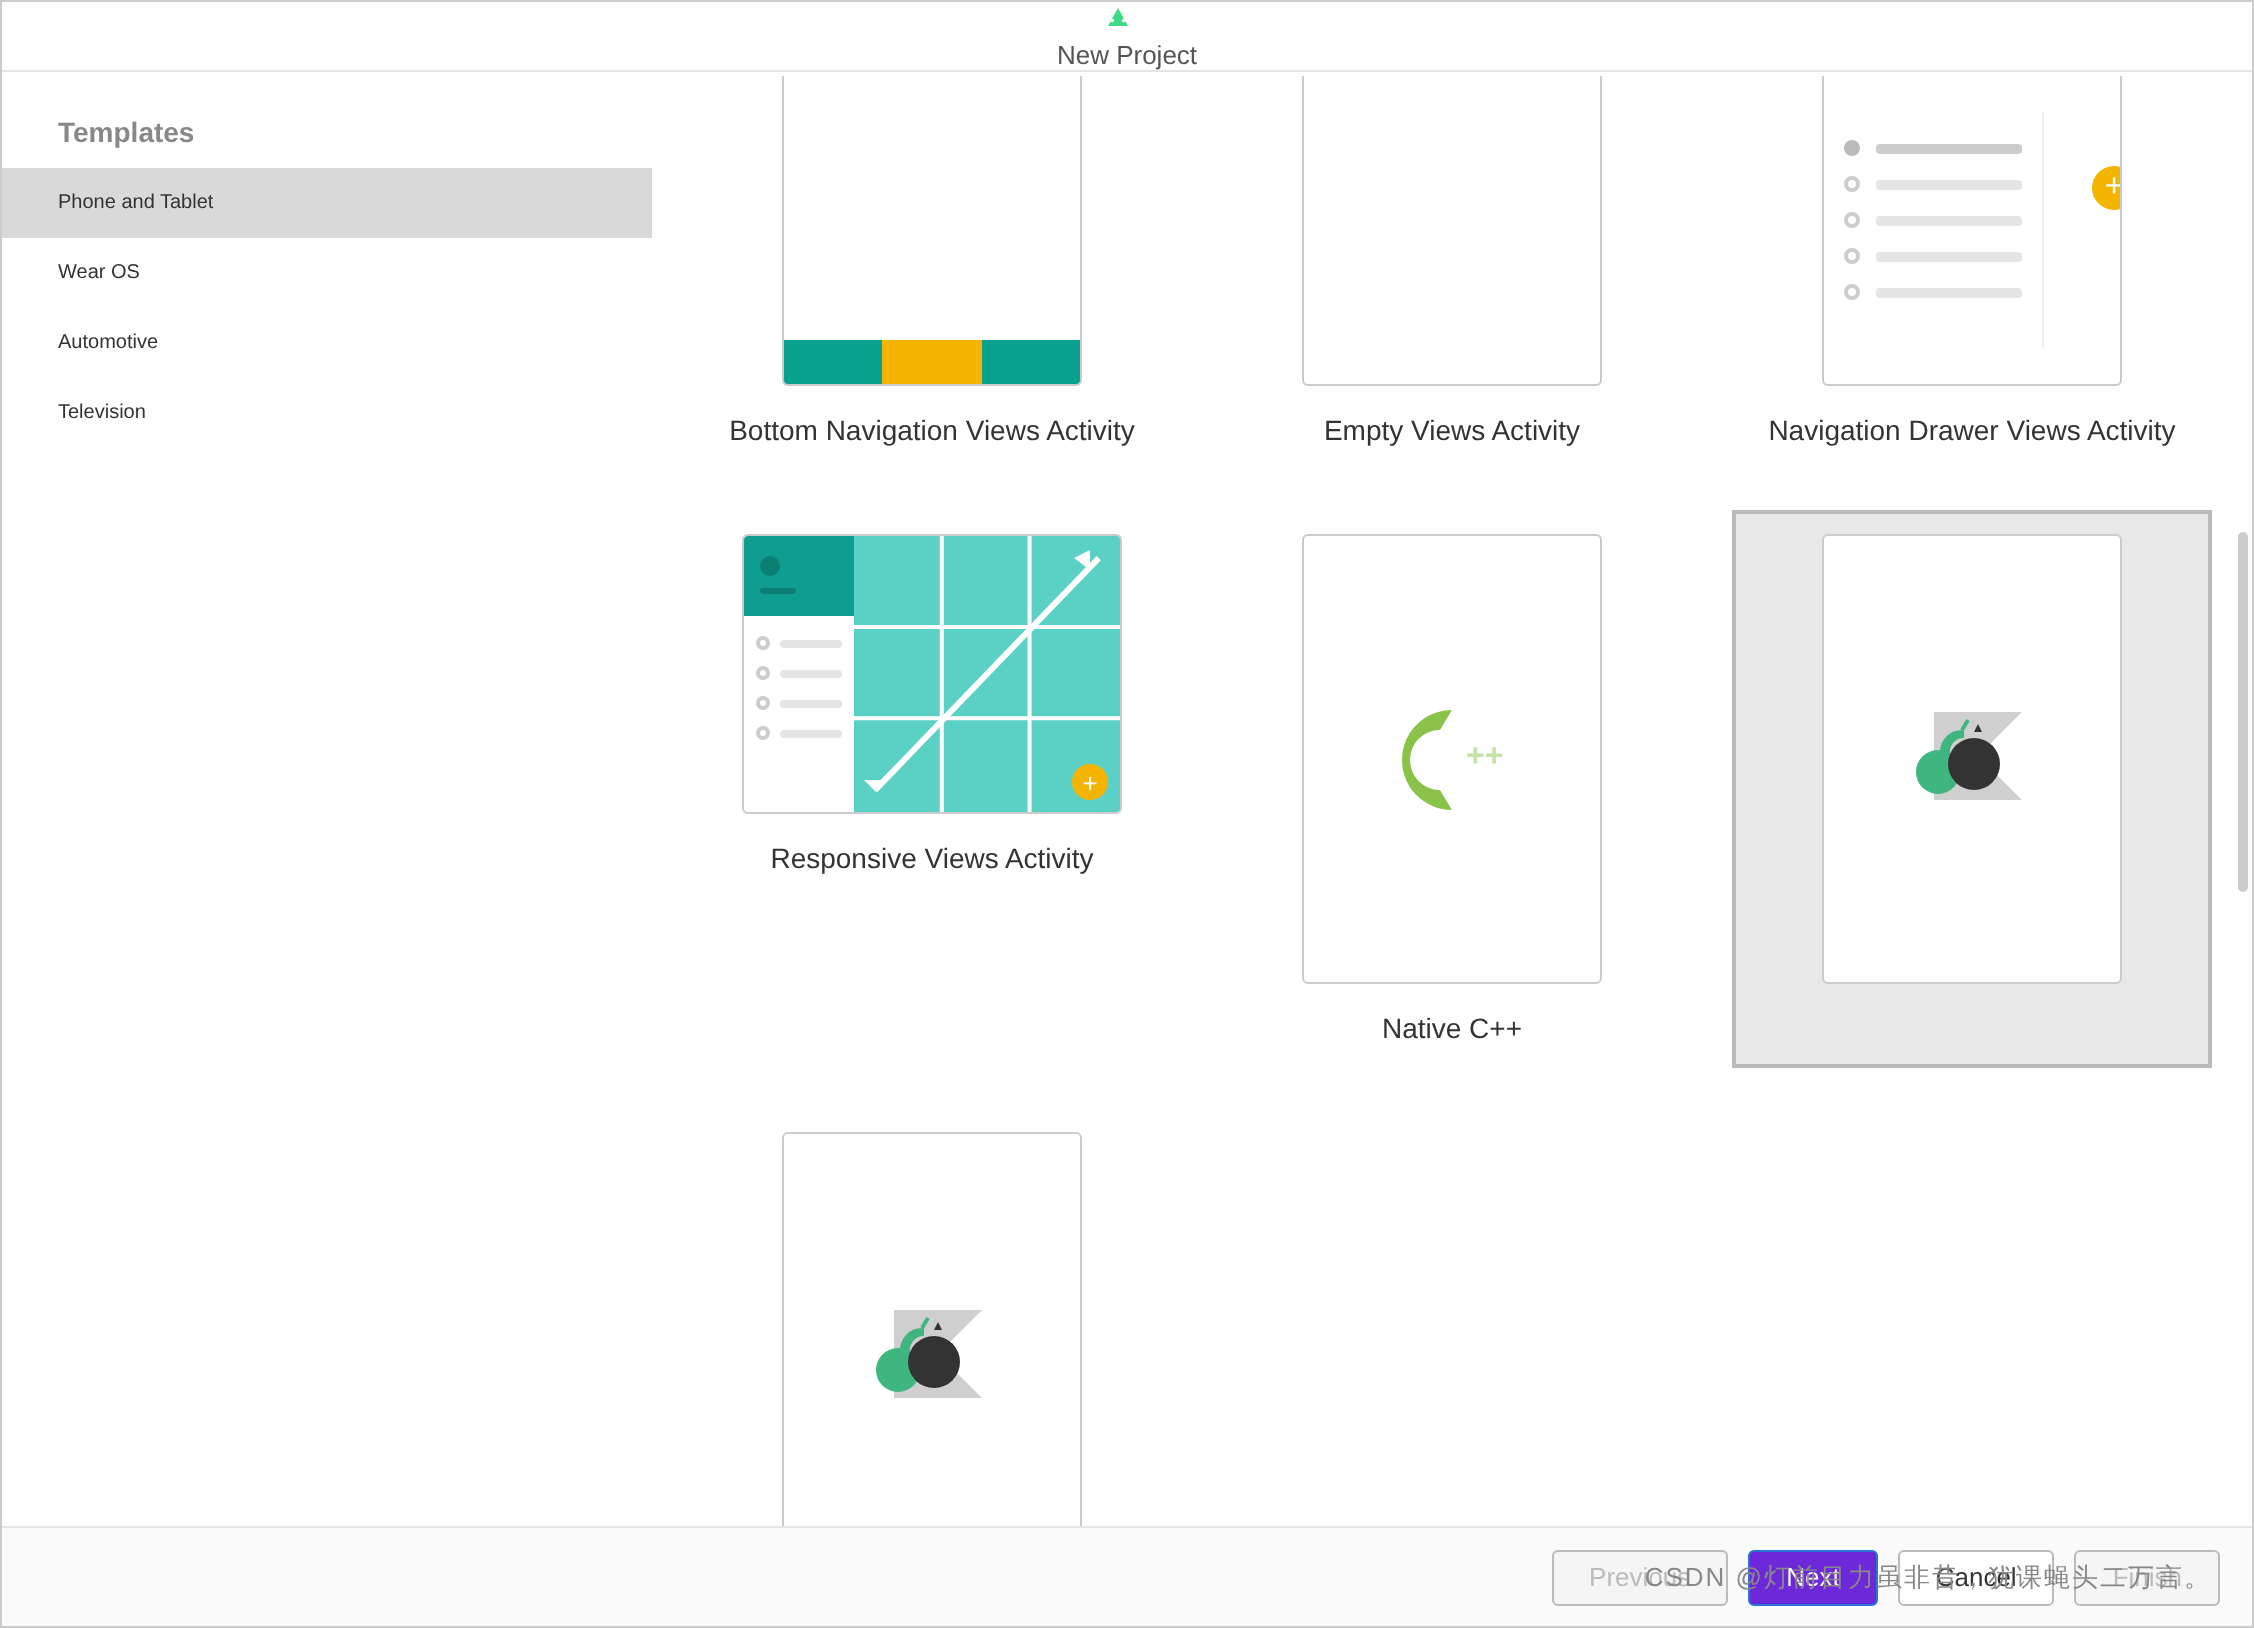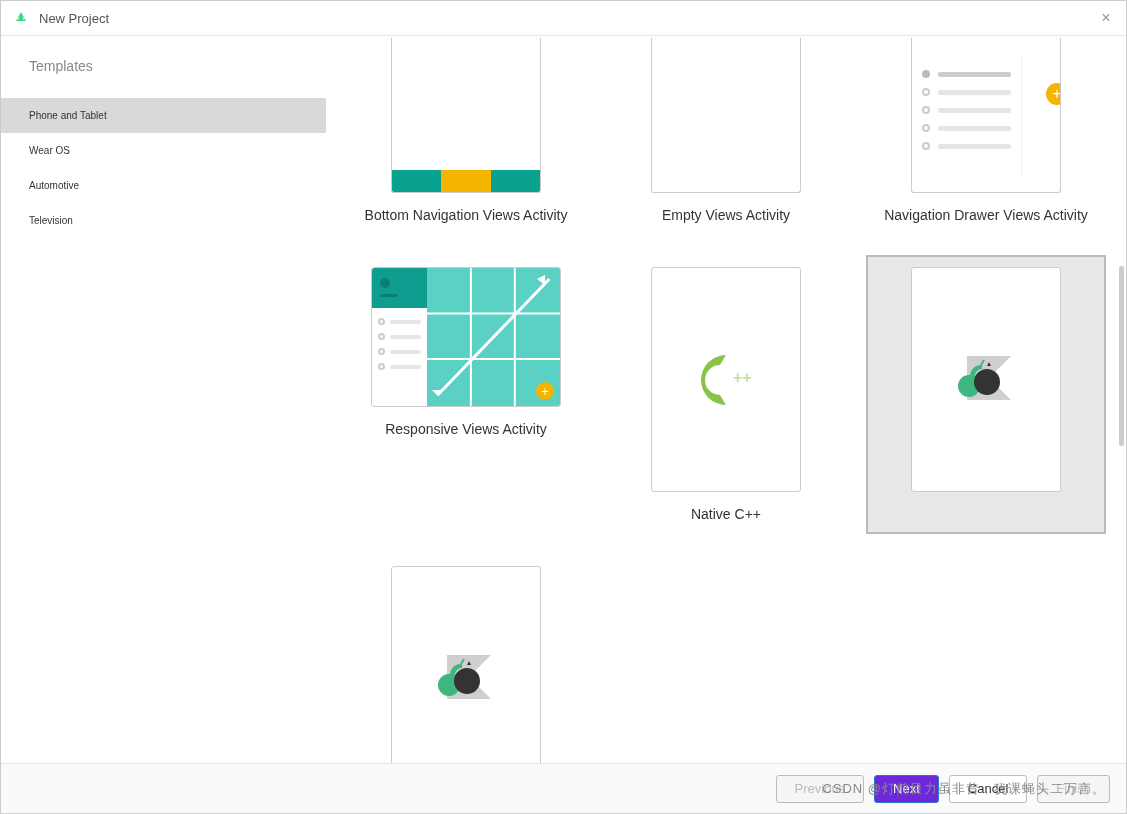--- a/index.html
+++ b/index.html
@@ -1,24 +1,24 @@
 <!DOCTYPE html>
 <html><head>
   <meta charset="utf-8">
   <style>
     * { box-sizing: border-box; margin: 0; padding: 0; }
     body { font-family: -apple-system, BlinkMacSystemFont, "Segoe UI", Arial, sans-serif; font-size: 13px; color: #333; background: #fff; }
     .window { width: 1127px; height: 814px; border: 1px solid #ccc; display: flex; flex-direction: column; position: relative; }
-    .titlebar { height: 35px; display: flex; align-items: center; padding: 0 12px; border-bottom: 1px solid #e5e5e5; }
+    .titlebar { height: 35px; display: flex; align-items: center; padding: 0 12px; border-bottom: 1px solid #e5e5e5; flex-direction: column; }
     .titlebar .logo { margin-right: 10px; }
     .titlebar .title { font-size: 13px; color: #555; flex: 1; }
     .titlebar .close { width: 16px; height: 16px; display: flex; align-items: center; justify-content: center; color: #999; font-size: 16px; cursor: default; }
     .body { flex: 1; display: flex; overflow: hidden; }
     .sidebar { width: 325px; border-right: 0; background: #fff; }
-    .sidebar-header { padding: 22px 28px 24px; color: #888; font-size: 14px; }
+    .sidebar-header { padding: 22px 28px 10px; color: #888; font-size: 14px; font-weight: bold; }
     .sidebar-item { padding: 12px 28px; font-size: 10px; color: #333; cursor: default; }
     .sidebar-item.active { background: #d9d9d9; }
     .main { flex: 1; background: #fff; padding: 0 20px 20px 20px; overflow-y: auto; position: relative; }
     .grid { display: grid; grid-template-columns: repeat(3, 1fr); column-gap: 20px; row-gap: 20px; }
     .template-item { display: flex; flex-direction: column; align-items: center; cursor: default; border: 2px solid transparent; }
     .template-item.selected { border: 2px solid #bbb; background: #e8e8e8; }
     .thumb { width: 150px; height: 225px; border: 1px solid #ccc; background: #fff; border-radius: 3px; display: flex; align-items: center; justify-content: center; position: relative; overflow: hidden; margin-top: 10px; }
     .template-label { margin-top: 14px; margin-bottom: 10px; font-size: 14px; color: #333; text-align: center; }
     .first-row .thumb { height: 155px; margin-top: 0; border-top: none; border-radius: 0 0 3px 3px; }
     .first-row { margin-top: 0; }

